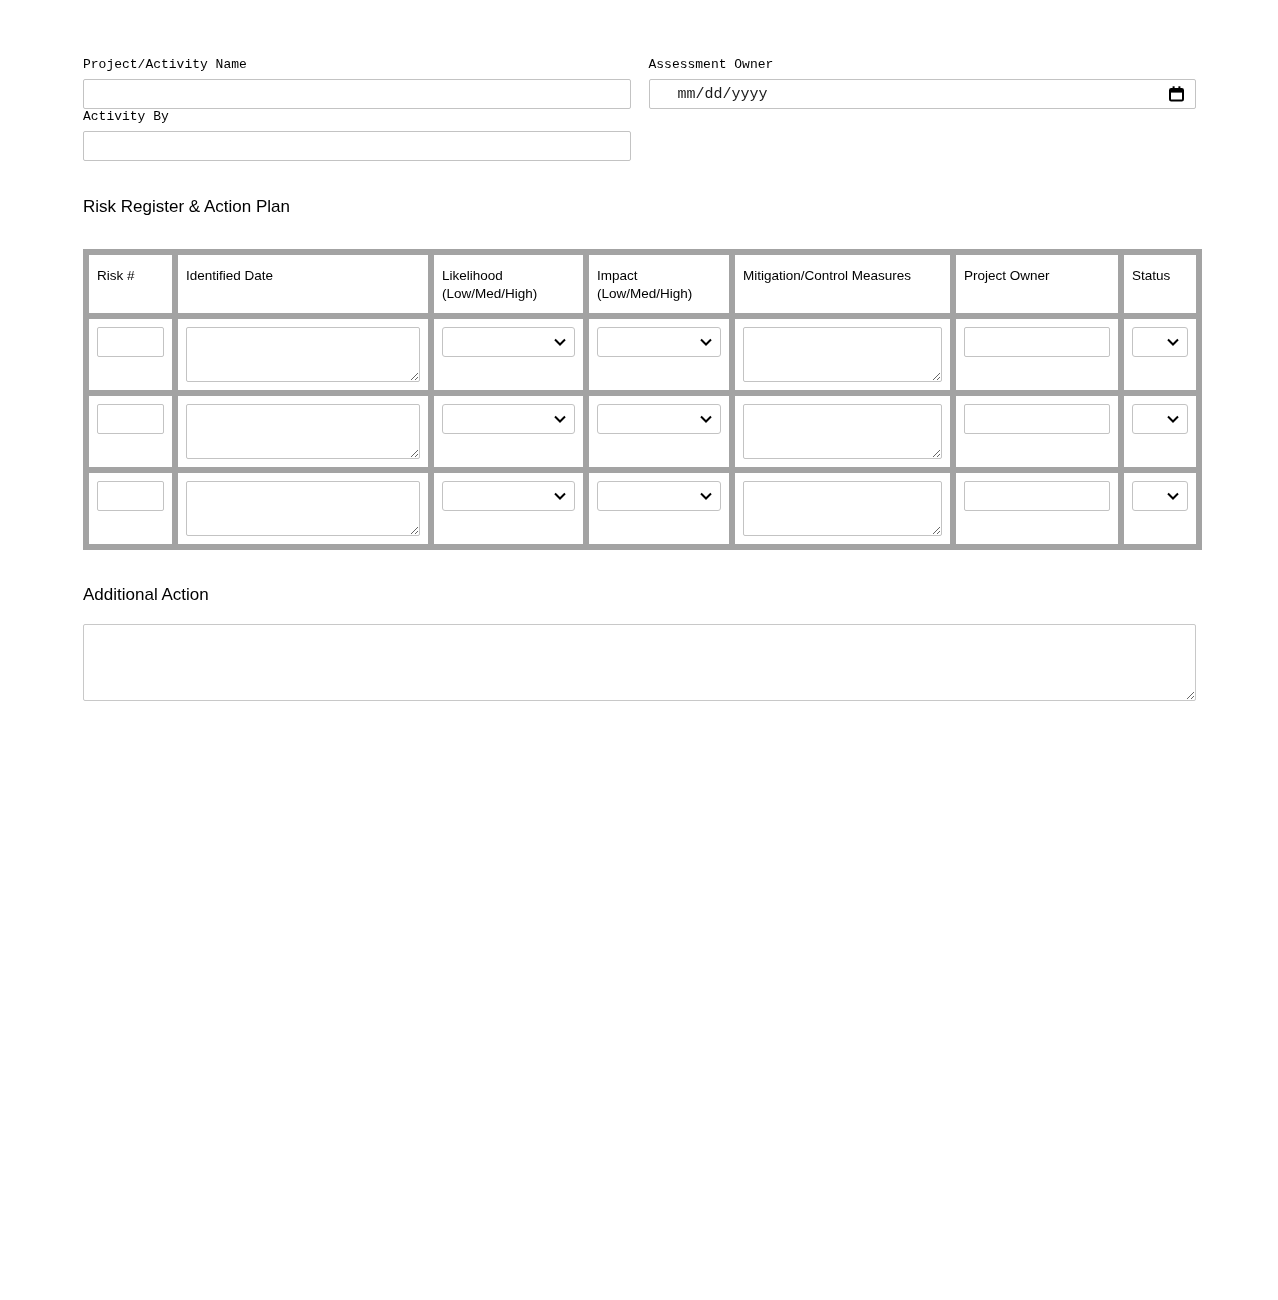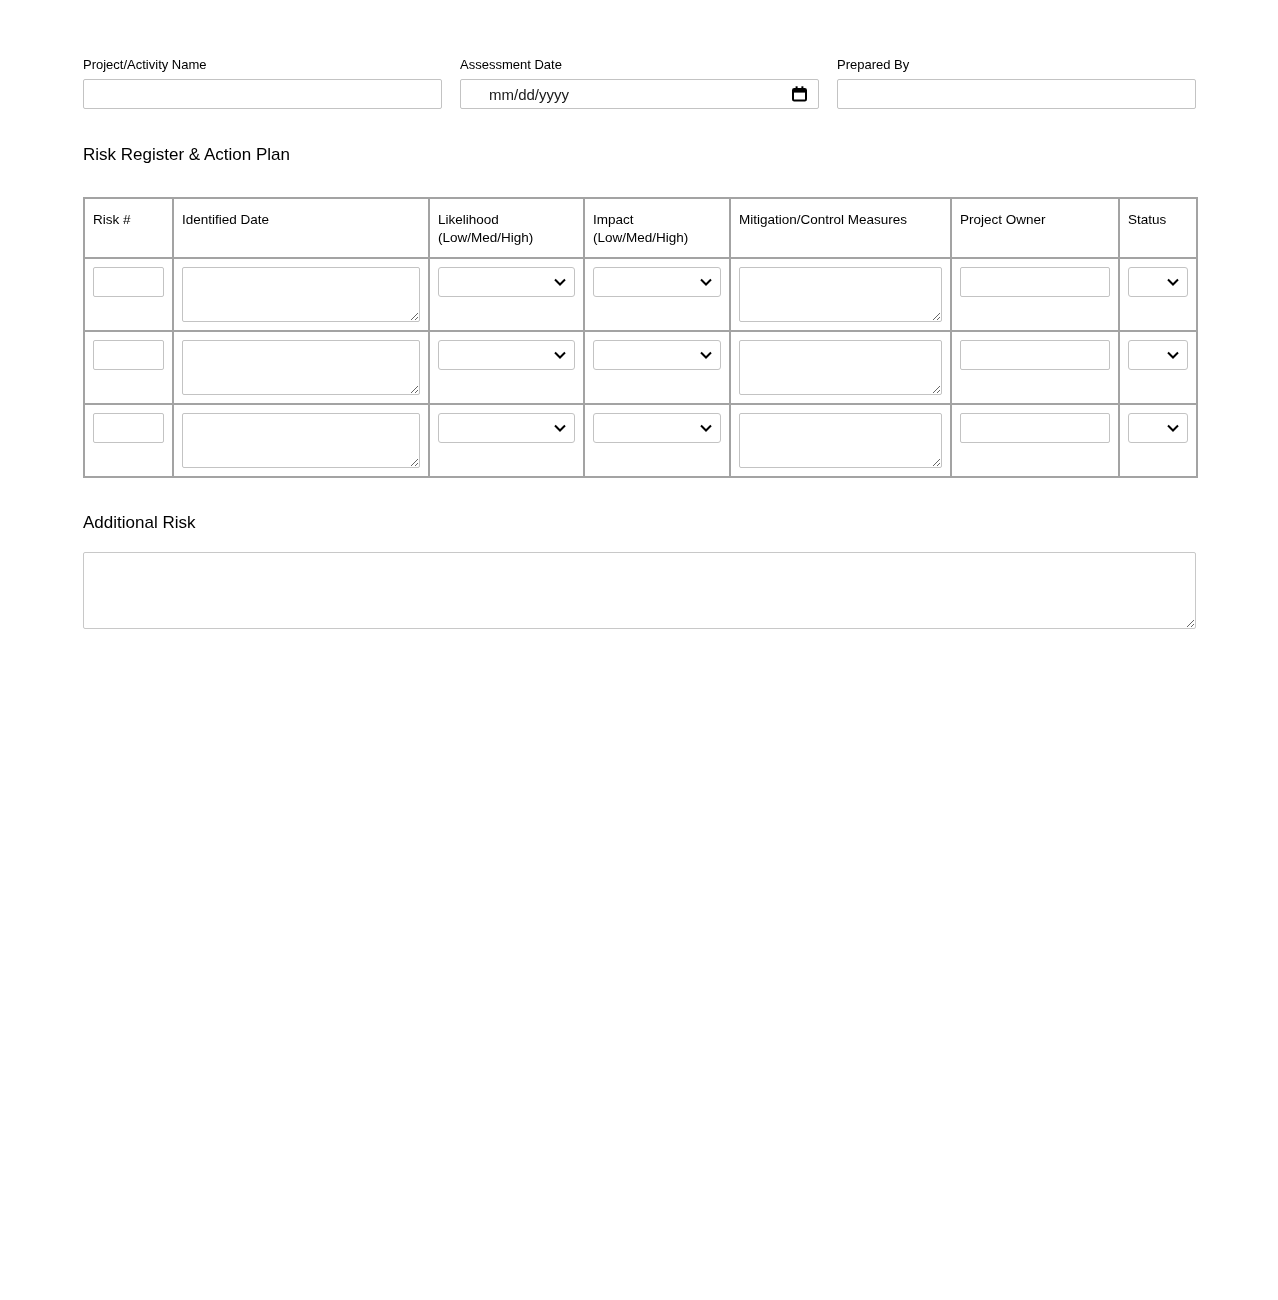--- a/index.html
+++ b/index.html
@@ -16,22 +16,23 @@
   .page-title {
     font-size: 29px;
     font-weight: 400;
     margin: 0 0 33px 0;
     line-height: 33px;
   }
 
   
   .form-grid {
     display: grid;
-    grid-template-columns: repeat(3, 1fr);
+    grid-template-columns: repeat(2, 1fr);
     column-gap: 18px;
+    font-family: Liberation Mono, monospace;
   }
   .field-label {
     display: block;
     font-size: 13px;
     line-height: 15px;
     margin-bottom: 7px;
   }
   .text-input {
     width: 100%;
     height: 30px;
@@ -71,21 +72,21 @@
     margin: 36px 0 32px 0;
     line-height: 20px;
   }
 
   table.risk-table {
     border-collapse: collapse;
     table-layout: fixed;
     width: 100%;
   }
   .risk-table th, .risk-table td {
-    border: 2px solid #a3a3a3;
+    border: 6px solid #a3a3a3;
   }
   .risk-table th {
     font-weight: 400;
     font-size: 13.5px;
     text-align: left;
     vertical-align: top;
     padding: 12px 8px 10px 8px;
     line-height: 18px;
     height: 58px;
   }
@@ -160,33 +161,33 @@
 
 <div class="page">
 
 
   <div class="form-grid">
     <div class="field">
       <label class="field-label">Project/Activity Name</label>
       <input type="text" class="text-input" value="" style="">
     </div>
     <div class="field">
-      <label class="field-label">Assessment Date</label>
+      <label class="field-label">Assessment Owner</label>
       <div class="date-box">
         <span class="date-text">mm/dd/yyyy</span>
         <svg class="cal-icon" viewBox="0 0 17 17">
           <rect x="2" y="3.5" width="13" height="11.5" rx="1.2" fill="none" stroke="#000" stroke-width="2"></rect>
           <rect x="2" y="3.5" width="13" height="3.6" fill="#000"></rect>
           <rect x="4.6" y="0.8" width="2" height="3.2" fill="#000"></rect>
           <rect x="10.4" y="0.8" width="2" height="3.2" fill="#000"></rect>
         </svg>
       </div>
     </div>
     <div class="field">
-      <label class="field-label">Prepared By</label>
+      <label class="field-label">Activity By</label>
       <input type="text" class="text-input" value="" style="">
     </div>
   </div>
 
   <h2 class="section-heading">Risk Register &amp; Action Plan</h2>
 
   <table class="risk-table">
     <colgroup>
       <col style="width:89px">
         <col style="width:256px">
@@ -295,16 +296,16 @@
         <td><input type="text" class="cell-input" value="" style=""></td>
         <td>
             <div class="select-wrap"><select class="cell-select"><option value=""></option></select><svg class="chevron" width="12" height="8" viewBox="0 0 12 8">
                 <path d="M1 1.5 L6 6.5 L11 1.5" fill="none" stroke="#000" stroke-width="2"></path>
               </svg></div>
           </td>
       </tr>
     </tbody>
   </table>
 
-  <h2 class="section-heading notes-heading">Additional Risk</h2>
+  <h2 class="section-heading notes-heading">Additional Action</h2>
   <textarea class="notes-textarea" style=""></textarea>
 
 </div>
 
 </body></html>

